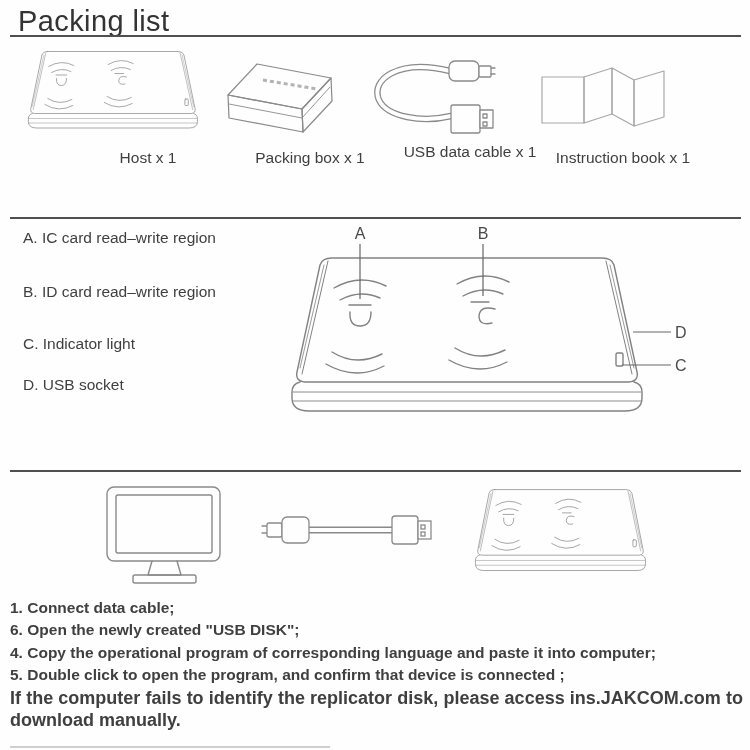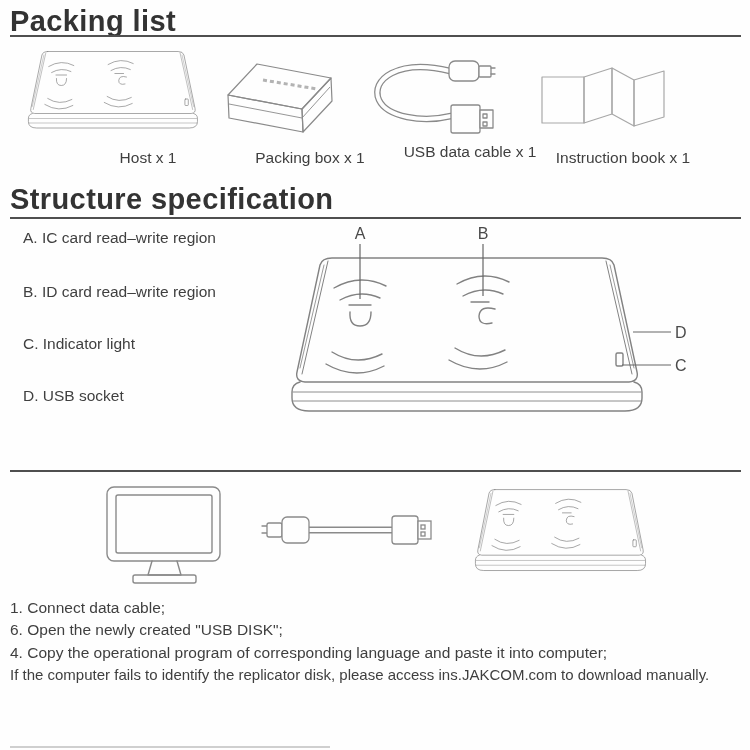--- a/index.html
+++ b/index.html
@@ -1,35 +1,35 @@
 <!DOCTYPE html>
 <html><head>
 <meta charset="utf-8">
 <style>
   html,body{margin:0;padding:0;background:#fff;}
   #page{
     position:relative;width:750px;height:750px;background:#fefefe;
     font-family:"Liberation Sans", sans-serif;color:#3f3f3f;overflow:hidden;
   }
   .title{
-    position:absolute;left:10px;font-size:29px;font-weight:700;
+    position:absolute;left:18px;font-size:29px;font-weight:400;
     color:#333;letter-spacing:0.4px;white-space:nowrap;
   }
   .rule{position:absolute;left:10px;width:731px;height:2px;background:#4f4f4f;}
   .cap{
     position:absolute;font-size:15.5px;color:#3f3f3f;white-space:nowrap;
     transform:translateX(-50%);
     margin-left:28px;
   }
   .legend-item{
     position:absolute;left:15px;font-size:15.5px;color:#3f3f3f;white-space:nowrap;margin-left:8px;
   }
   #steps{position:absolute;left:10px;top:597px;width:733px;}
-  .step{font-size:15.5px;line-height:22.4px;color:#3f3f3f;white-space:nowrap;}
-  .note{font-size:15px;line-height:22.4px;color:#3f3f3f;text-align:justify;}
+  .step{font-size:15.5px;line-height:22.4px;color:#3f3f3f;white-space:nowrap;font-weight:bold;}
+  .note{font-size:18px;line-height:22.4px;color:#3f3f3f;text-align:justify;font-weight:bold;}
   .art{position:absolute;}
   .art path,.art rect,.art line{vector-effect:none;}
   svg text{font-family:"Liberation Sans", sans-serif;}
   #bottom-edge-rule{position:absolute;left:10px;top:746px;width:320px;height:2px;background:#cfcfcf;}
 </style>
 </head>
 <body>
 
 <div id="page">
 
@@ -101,27 +101,26 @@
       <path d="M612,68 L634,80 L634,126 L612,114 Z"></path>
       <path d="M634,80 L664,71 L664,117 L634,126 Z"></path>
     </g>
   </svg>
 
   <div class="cap" style="left:120px;top:149px">Host x 1</div>
   <div class="cap" style="left:282px;top:149px">Packing box x 1</div>
   <div class="cap" style="left:442px;top:143px">USB data cable x 1</div>
   <div class="cap" style="left:595px;top:149px">Instruction book x 1</div>
 
-  <div class="title" style="top:183px">Structure specification</div>
   <div class="rule" style="top:217px"></div>
 
   <div class="legend-item" style="top:229px">A. IC card read–write region</div>
   <div class="legend-item" style="top:283px">B. ID card read–write region</div>
   <div class="legend-item" style="top:335px">C. Indicator light</div>
-  <div class="legend-item" style="top:387px">D. USB socket</div>
+  <div class="legend-item" style="top:376px">D. USB socket</div>
 
   <svg class="art" style="left:275px;top:218px" width="440" height="215" viewBox="275 218 440 215">
     <use href="#device-art" transform="translate(287,255)"></use>
     <g stroke="#666" stroke-width="1.2">
       <line x1="360" y1="244" x2="360" y2="299"></line>
       <line x1="483" y1="244" x2="483" y2="296"></line>
       <line x1="633" y1="332" x2="671" y2="332"></line>
       <line x1="622" y1="365" x2="671" y2="365"></line>
     </g>
     <g font-size="16" fill="#4a4a4a">
@@ -154,17 +153,18 @@
         <rect x="421" y="532" width="4" height="4"></rect>
       </g>
     </g>
     <use href="#device-art" transform="translate(473,488) scale(0.486,0.529)"></use>
   </svg>
 
   <div id="steps">
     <div class="step">1. Connect data cable;</div>
     <div class="step">6. Open the newly created "USB DISK";</div>
     <div class="step">4. Copy the operational program of corresponding language and paste it into computer;</div>
+    <div class="step">5. Double click to open the program, and confirm that device is connected ;</div>
     <div class="note">If the computer fails to identify the replicator disk, please access ins.JAKCOM.com to download manually.</div>
   </div>
 
   <div id="bottom-edge-rule"></div>
 </div>
 
 </body></html>

